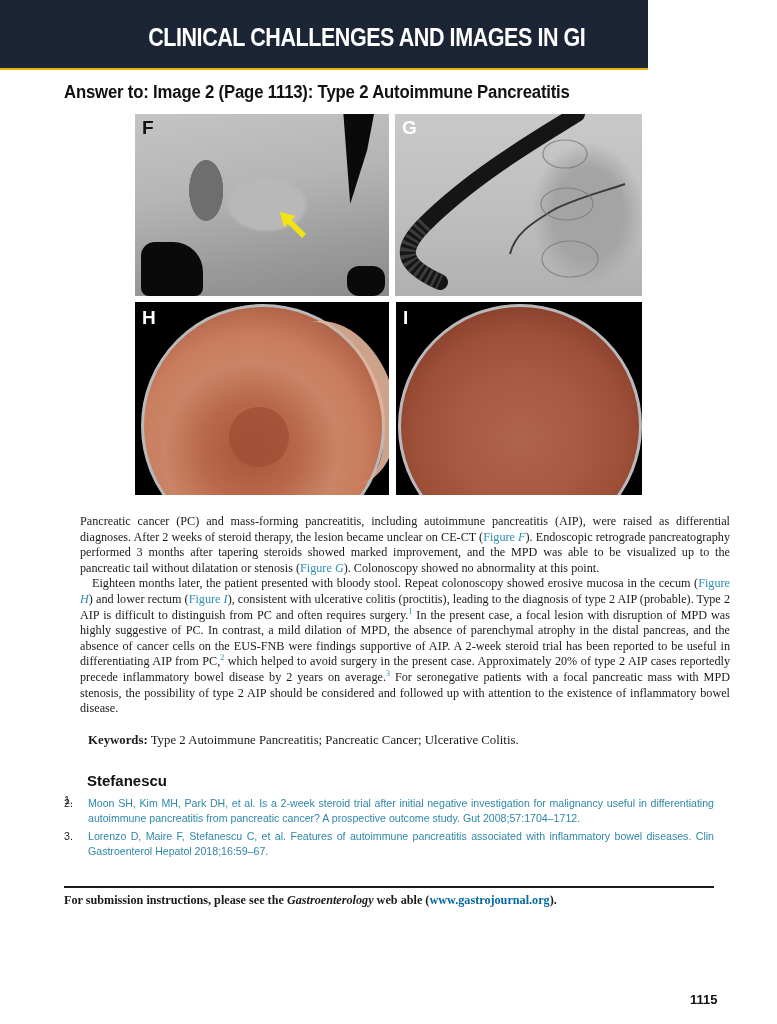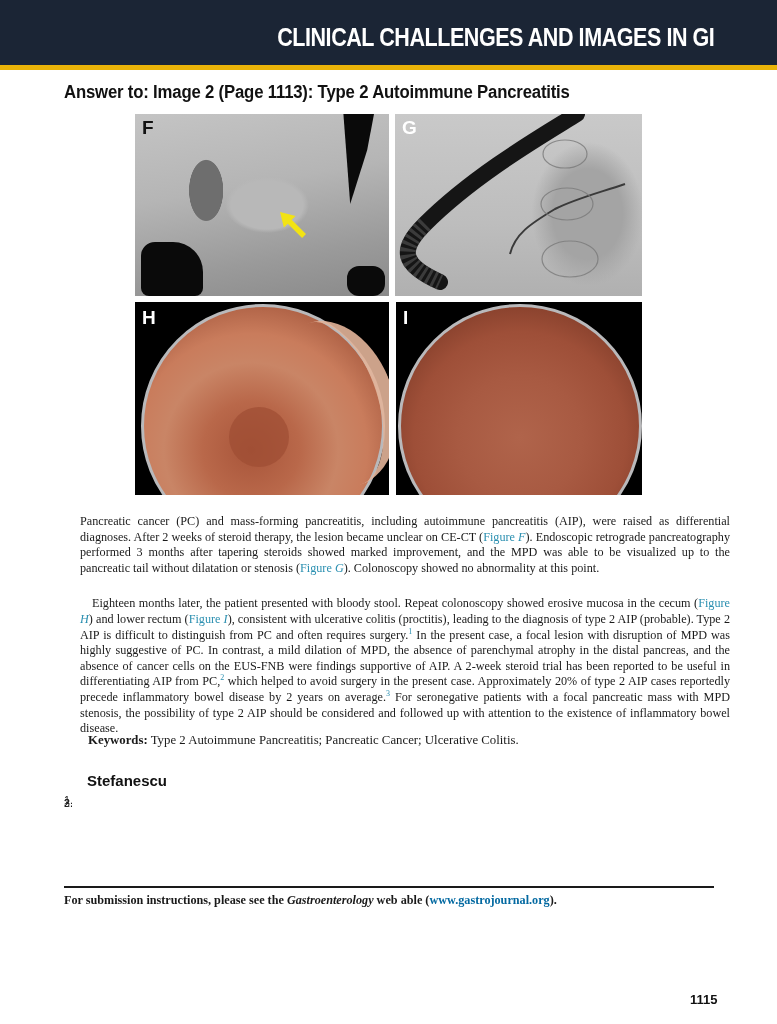--- a/index.html
+++ b/index.html
@@ -1,22 +1,22 @@
 <!DOCTYPE html>
 <html><head>
 <meta charset="utf-8">
 <style>
   * { box-sizing: border-box; margin: 0; padding: 0; }
   html, body { width: 777px; height: 1024px; background: #ffffff; overflow: hidden; }
   body { position: relative; font-family: "Liberation Serif", serif; color: #1a1a1a; }
 
   .header-band {
-    position: absolute; left: 0; top: 0; width: 777px; height: 70px;
+    position: absolute; left: 0; top: 0; width: 648px; height: 70px;
     background: #1b2535;
-    border-bottom: 5px solid #eab308;
+    border-bottom: 2px solid #eab308;
   }
   .header-title {
     position: absolute; right: 63px; top: 23px;
     font-family: "Liberation Sans", sans-serif; font-weight: bold;
     font-size: 25px; color: #ffffff; letter-spacing: -0.5px;
     transform: scaleX(0.86); transform-origin: right center;
     white-space: nowrap;
   }
   .answer-title {
     position: absolute; left: 64px; top: 82px;
@@ -59,21 +59,21 @@
   #panel-h .fold { position: absolute; left: 130px; top: 12px; width: 120px; height: 170px; border-right: 16px solid #e3b49a; border-radius: 50%; transform: rotate(-18deg); opacity: 0.9; }
   #panel-h .lumen { position: absolute; left: 85px; top: 100px; width: 60px; height: 60px; border-radius: 50%; background: #9e4d33; opacity: 0.7; }
   #panel-i .scope { left: 2px; width: 244px; background: radial-gradient(circle at 50% 55%, #b0644b 0%, #a85a42 35%, #9e4f38 60%, #7d3a27 85%, #5a2418 100%); }
   #panel-h .panel-label, #panel-i .panel-label { color: #ffffff; top: 5px; }
 
   .body-text {
     position: absolute; left: 80px; top: 514px; width: 650px;
     font-size: 12.2px; line-height: 15.6px; text-align: justify; color: #1a1a1a;
   }
   .body-text p { text-indent: 0; }
-  .body-text p + p { text-indent: 12px; margin-top: 20px; }
+  .body-text p + p { text-indent: 12px; }
   .link { color: #2a8fb0; }
   .it { font-style: italic; }
   sup { font-size: 8px; line-height: 0; color: #2a8fb0; }
 
   .keywords {
     position: absolute; left: 64px; top: 733px; width: 650px;
     font-size: 12.8px; color: #1a1a1a;
   }
   .keywords b { font-weight: bold; margin-left: 24px; }
 
@@ -147,20 +147,20 @@
 <div class="body-text">
   <p><span>Pancreatic cancer (PC) and mass-forming pancreatitis, including autoimmune pancreatitis (AIP), were raised as differential diagnoses. After 2 weeks of steroid therapy, the lesion became unclear on CE-CT (</span><span class="link"><span>Figure</span> <span class="it">F</span></span><span>). Endoscopic retrograde pancreatography performed 3 months after tapering steroids showed marked improvement, and the MPD was able to be visualized up to the pancreatic tail without dilatation or stenosis (</span><span class="link"><span>Figure</span> <span class="it">G</span></span><span>). Colonoscopy showed no abnormality at this point.</span></p>
   <p><span>Eighteen months later, the patient presented with bloody stool. Repeat colonoscopy showed erosive mucosa in the cecum (</span><span class="link"><span>Figure</span> <span class="it">H</span></span><span>) and lower rectum (</span><span class="link"><span>Figure</span> <span class="it">I</span></span><span>), consistent with ulcerative colitis (proctitis), leading to the diagnosis of type 2 AIP (probable). Type 2 AIP is difficult to distinguish from PC and often requires surgery.</span><sup>1</sup><span> In the present case, a focal lesion with disruption of MPD was highly suggestive of PC. In contrast, a mild dilation of MPD, the absence of parenchymal atrophy in the distal pancreas, and the absence of cancer cells on the EUS-FNB were findings supportive of AIP. A 2-week steroid trial has been reported to be useful in differentiating AIP from PC,</span><sup>2</sup><span> which helped to avoid surgery in the present case. Approximately 20% of type 2 AIP cases reportedly precede inflammatory bowel disease by 2 years on average.</span><sup>3</sup><span> For seronegative patients with a focal pancreatic mass with MPD stenosis, the possibility of type 2 AIP should be considered and followed up with attention to the existence of inflammatory bowel disease.</span></p>
 </div>
 
 <div class="keywords"><b>Keywords:</b><span> Type 2 Autoimmune Pancreatitis; Pancreatic Cancer; Ulcerative Colitis.</span></div>
 
 <div class="refs-head">Stefanescu</div>
 <ol class="refs">
   <li><span class="num">1.</span></li>
-  <li><span class="num">2.</span></li>
-  <li><span class="num">3.</span></li>
+  <li><span class="num">2.</span><span>Moon SH, Kim MH, Park DH, et al. Is a 2-week steroid trial after initial negative investigation for malignancy useful in differentiating autoimmune pancreatitis from pancreatic cancer? A prospective outcome study. Gut 2008;57:1704–1712.</span></li>
+  <li><span class="num">3.</span><span>Lorenzo D, Maire F, Stefanescu C, et al. Features of autoimmune pancreatitis associated with inflammatory bowel diseases. Clin Gastroenterol Hepatol 2018;16:59–67.</span></li>
 </ol>
 
 <div class="rule"></div>
 <div class="submission"><span>For submission instructions, please see the </span><span class="journal">Gastroenterology</span><span> web able (</span><span class="url">www.gastrojournal.org</span><span>).</span></div>
 
 <div class="page-num">1115</div>
 
 </body></html>

